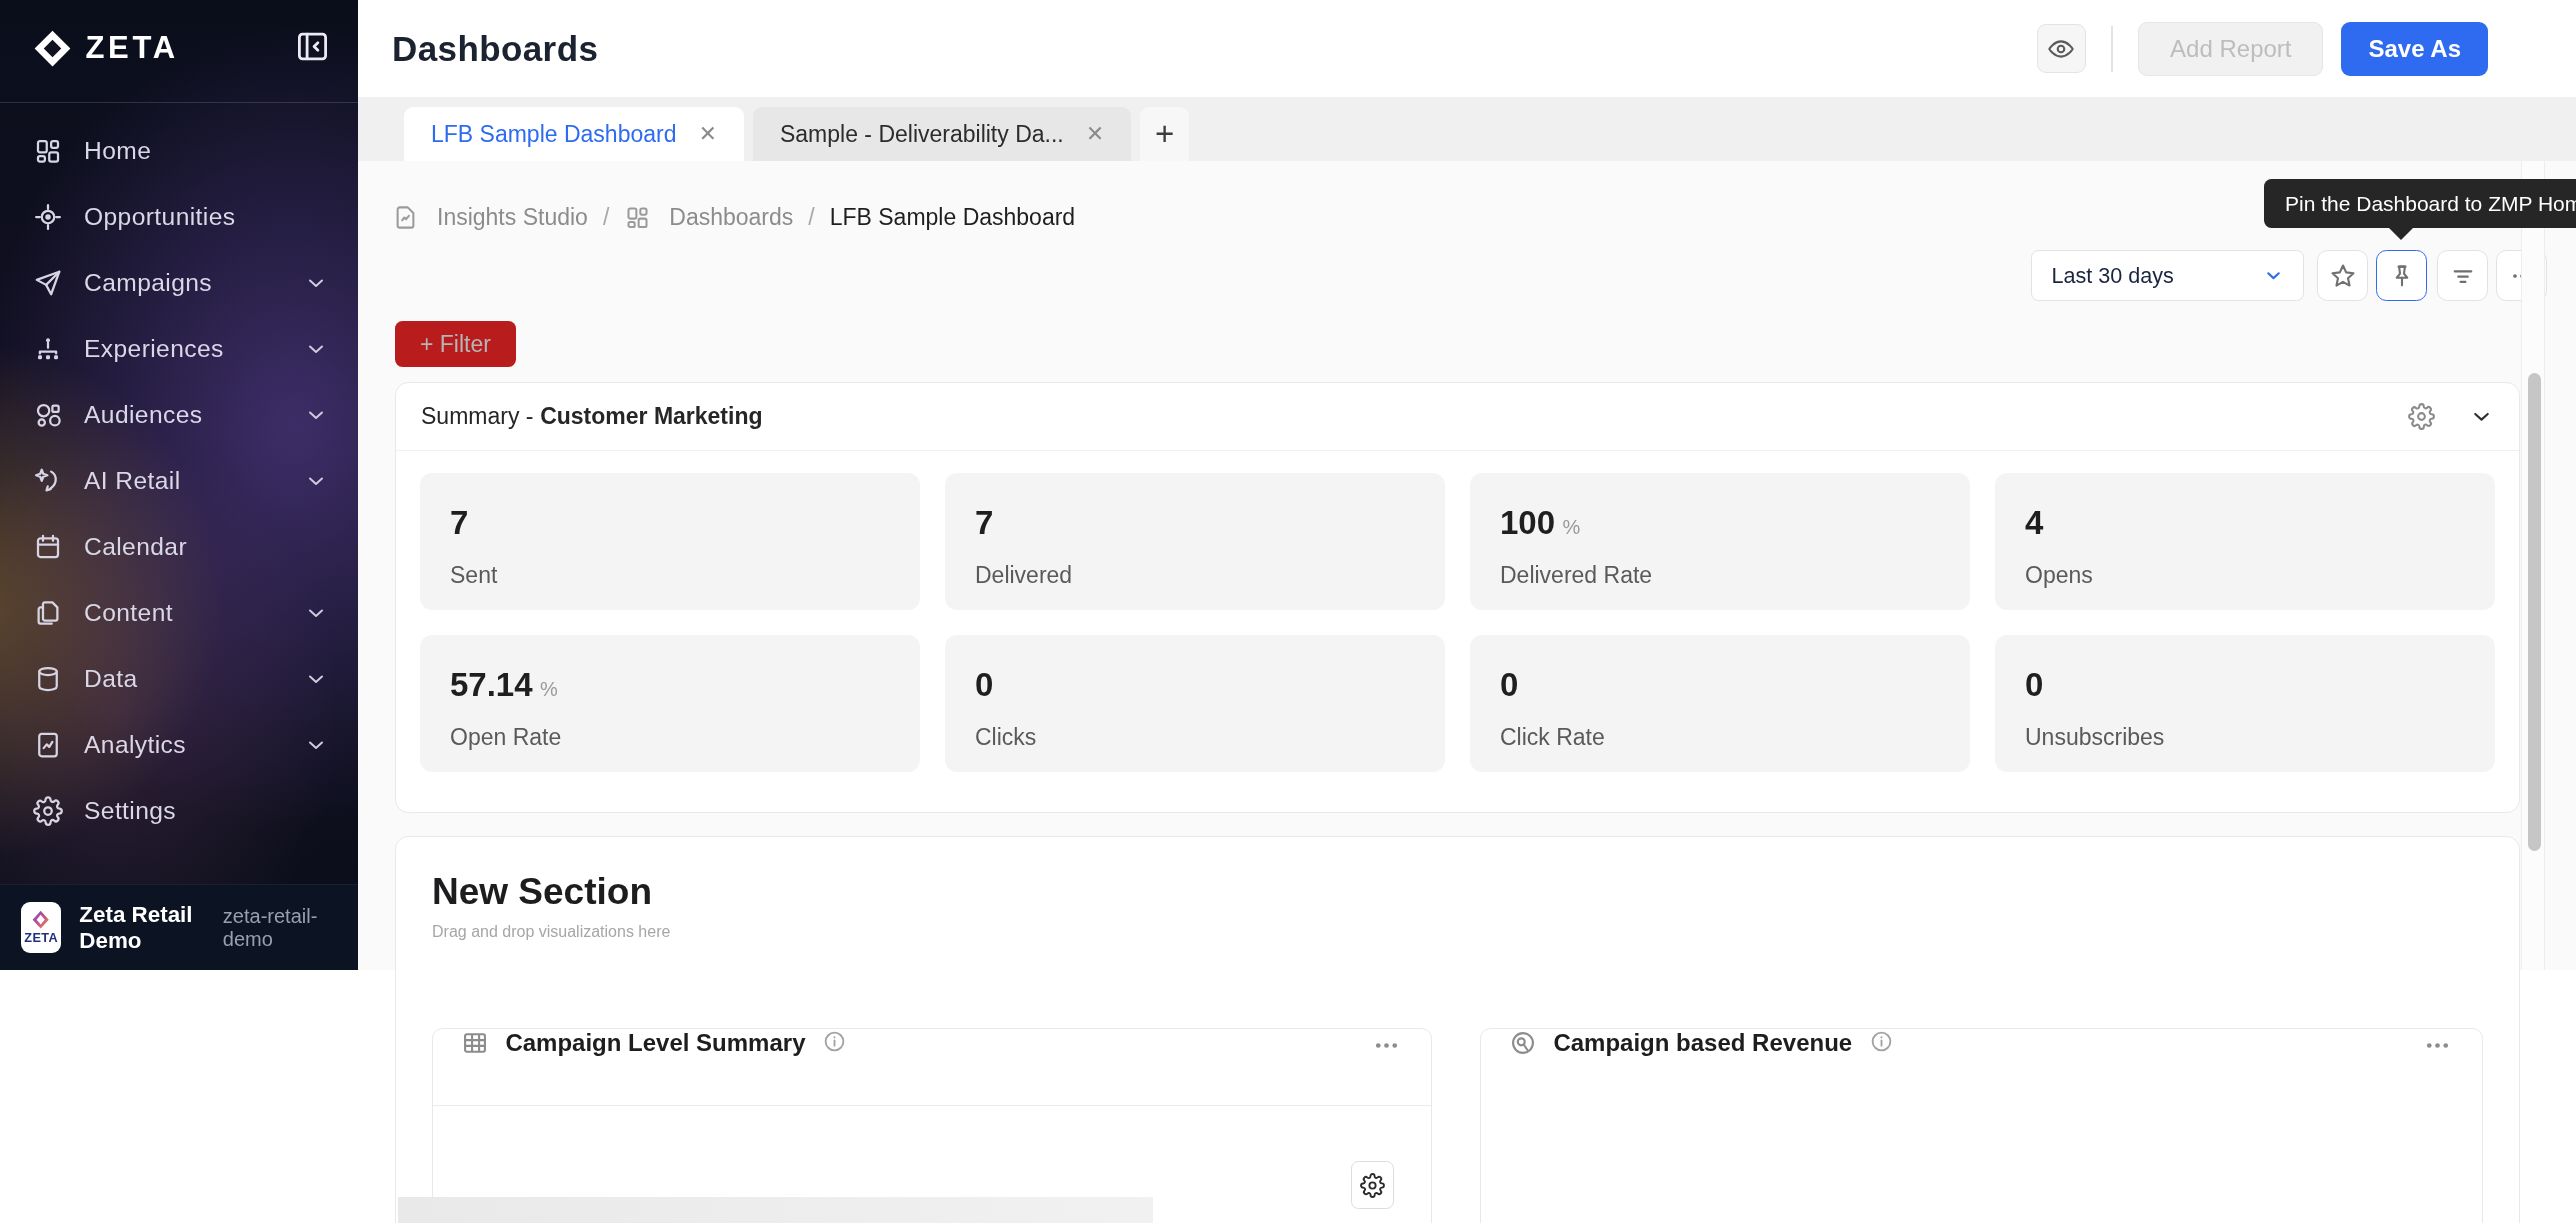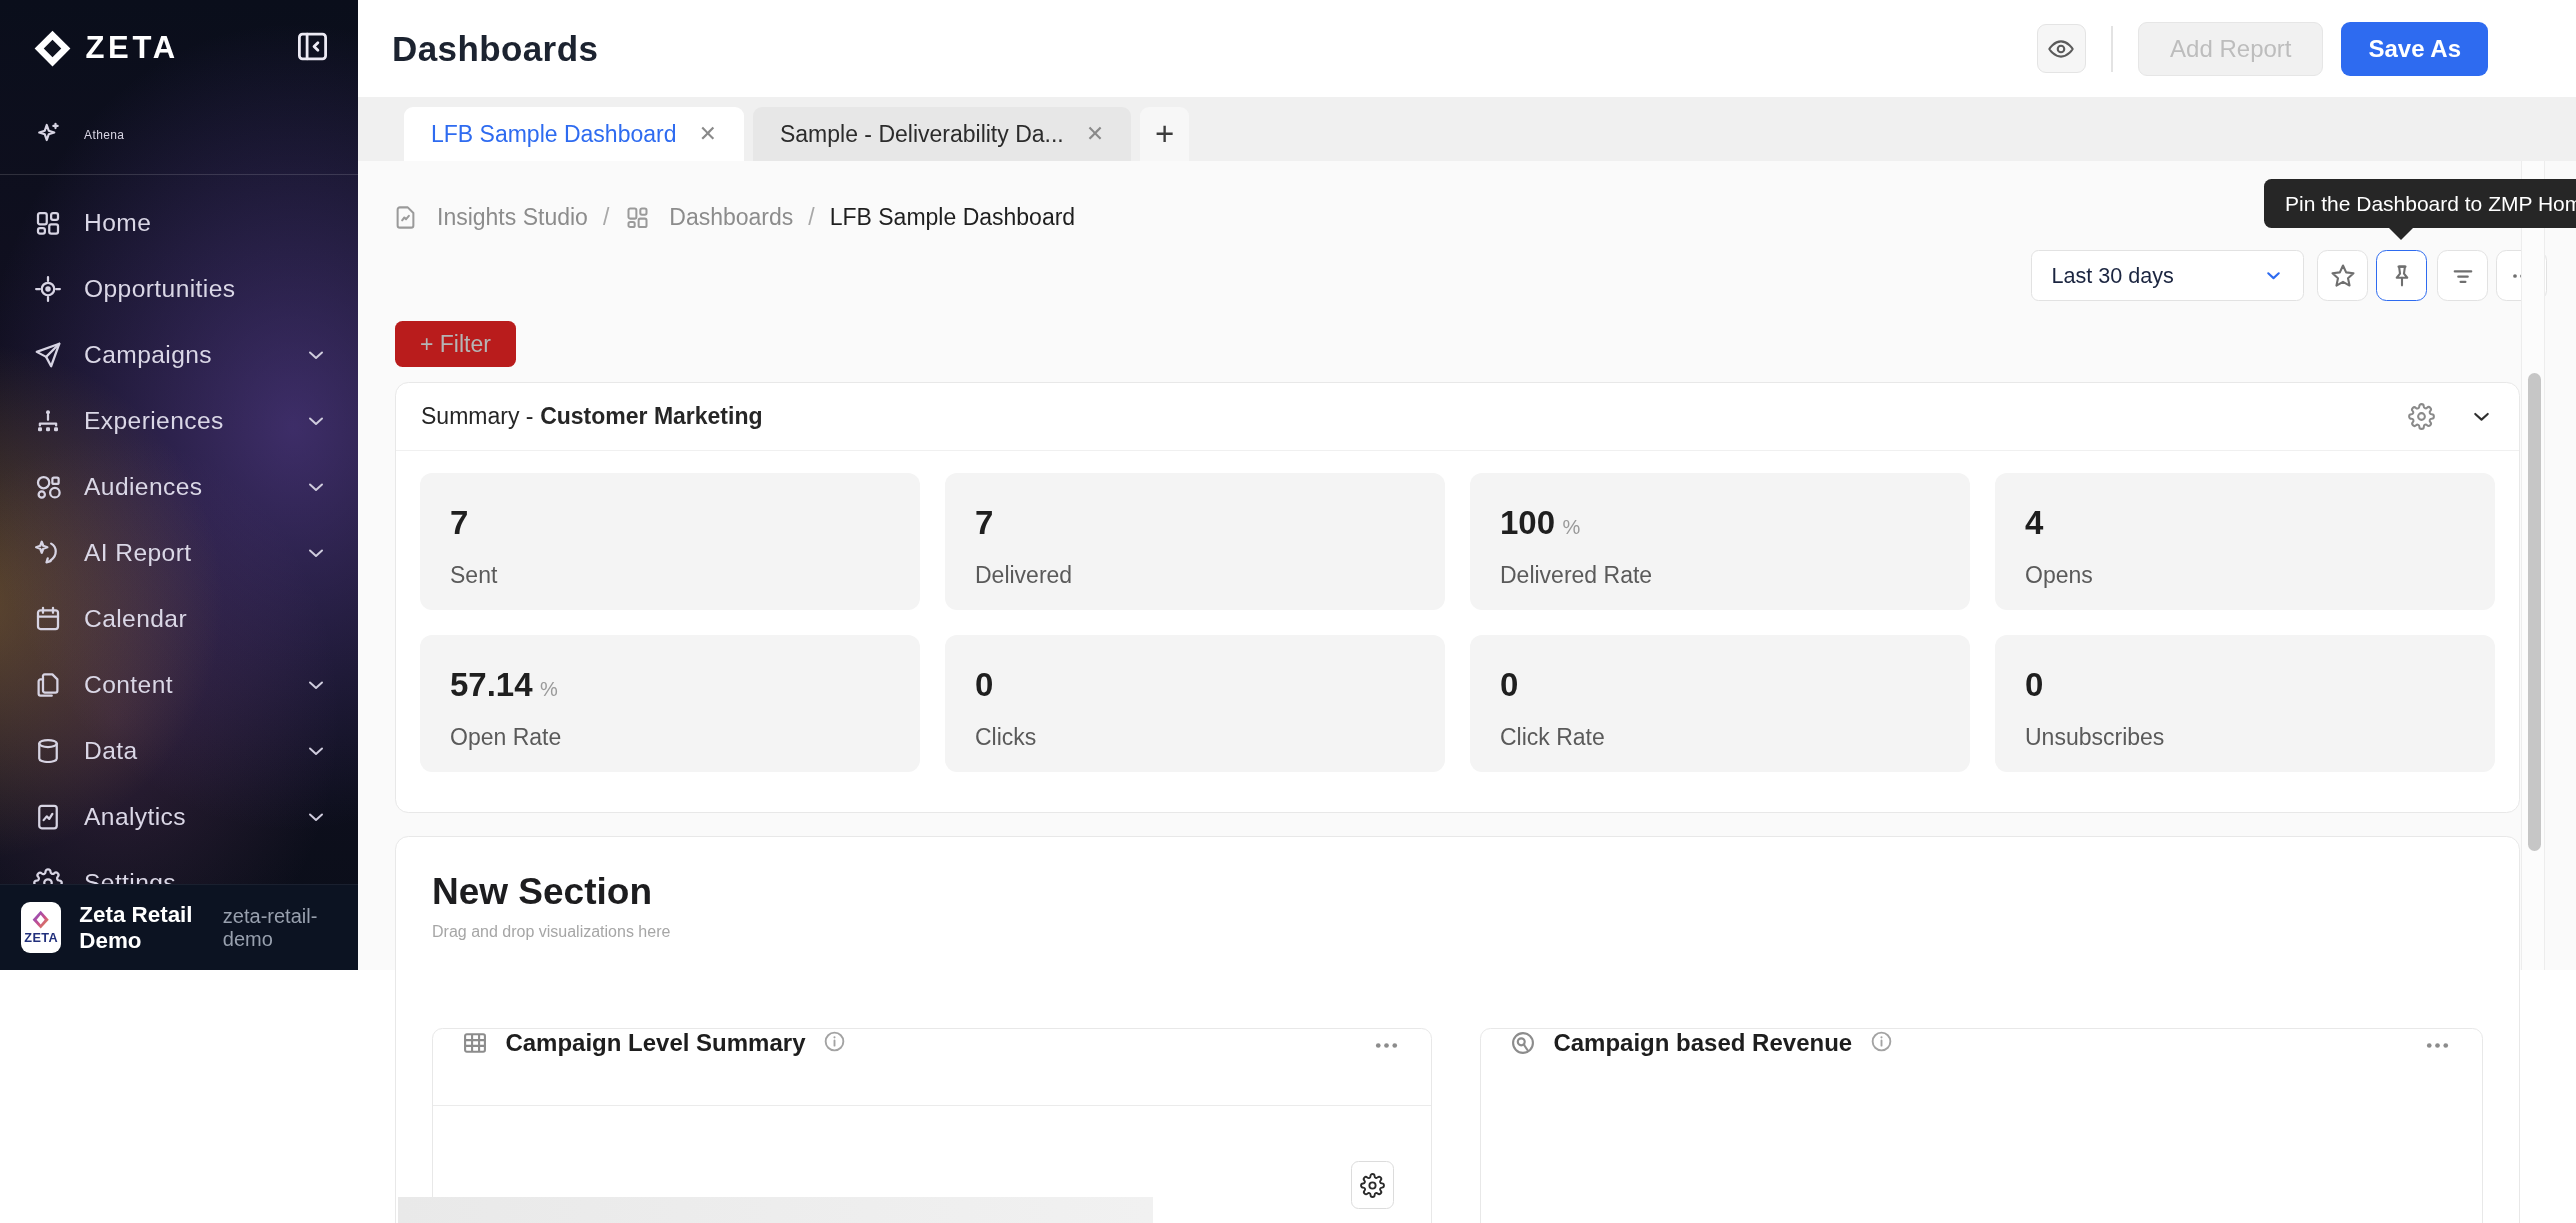--- a/index.html
+++ b/index.html
@@ -115,29 +115,20 @@
       <span class="logo-text">ZETA</span>
       <button class="collapse-btn">
         <svg viewBox="0 0 24 24" fill="none" stroke="currentColor" stroke-width="1.8" stroke-linecap="round" stroke-linejoin="round">
             <rect x="3.5" y="4" width="17" height="16" rx="2"></rect>
             <line x1="8.5" y1="4" x2="8.5" y2="20"></line>
             <polyline points="15.5,9.5 13,12 15.5,14.5"></polyline>
           </svg>
       </button>
     </div>
 
-    <div class="athena">
-      <span class="nicon">
-        <svg viewBox="0 0 24 24" fill="none" stroke="currentColor" stroke-width="1.8" stroke-linecap="round" stroke-linejoin="round">
-            <path d="M11 4l1.6 4.6L17 10l-4.4 1.4L11 16l-1.6-4.6L5 10l4.4-1.4z"></path>
-            <path d="M18 3v3.4M16.3 4.7h3.4"></path>
-          </svg>
-      </span>
-      <span class="nlabel">Athena</span>
-    </div>
     <div class="sidebar-divider"></div>
 
     <nav class="nav">
       <div class="nav-item">
         <span class="nicon">
             <svg viewBox="0 0 24 24" fill="none" stroke="currentColor" stroke-width="1.8" stroke-linejoin="round">
               <rect x="4" y="4" width="7" height="9" rx="1.5"></rect>
               <rect x="14.5" y="4" width="5.5" height="5.5" rx="1.5"></rect>
               <rect x="4" y="16" width="5.5" height="4.5" rx="1.5"></rect>
               <rect x="13" y="13" width="7" height="7.5" rx="1.5"></rect>
@@ -203,21 +194,21 @@
           </span>
       </div>
       <div class="nav-item">
         <span class="nicon">
             <svg viewBox="0 0 24 24" fill="none" stroke="currentColor" stroke-width="1.8" stroke-linecap="round" stroke-linejoin="round">
               <path d="M7 3l1.2 3.2L11.5 7.4 8.2 8.6 7 11.8 5.8 8.6 2.5 7.4 5.8 6.2z"></path>
               <path d="M14.5 4.5c4.5 2.6 5.5 9-0.5 13.5"></path>
               <path d="M14 18.5l-3.2 1 1-3.2"></path>
             </svg>
           </span>
-        <span class="nlabel">AI Report</span>
+        <span class="nlabel">AI Retail</span>
         <span class="chev">
             <svg viewBox="0 0 24 24" fill="none" stroke="currentColor" stroke-width="2" stroke-linecap="round" stroke-linejoin="round">
               <polyline points="6,9.5 12,15 18,9.5"></polyline>
             </svg>
           </span>
       </div>
       <div class="nav-item">
         <span class="nicon">
             <svg viewBox="0 0 24 24" fill="none" stroke="currentColor" stroke-width="1.8" stroke-linecap="round" stroke-linejoin="round">
               <rect x="4" y="5" width="16" height="15" rx="2"></rect>

